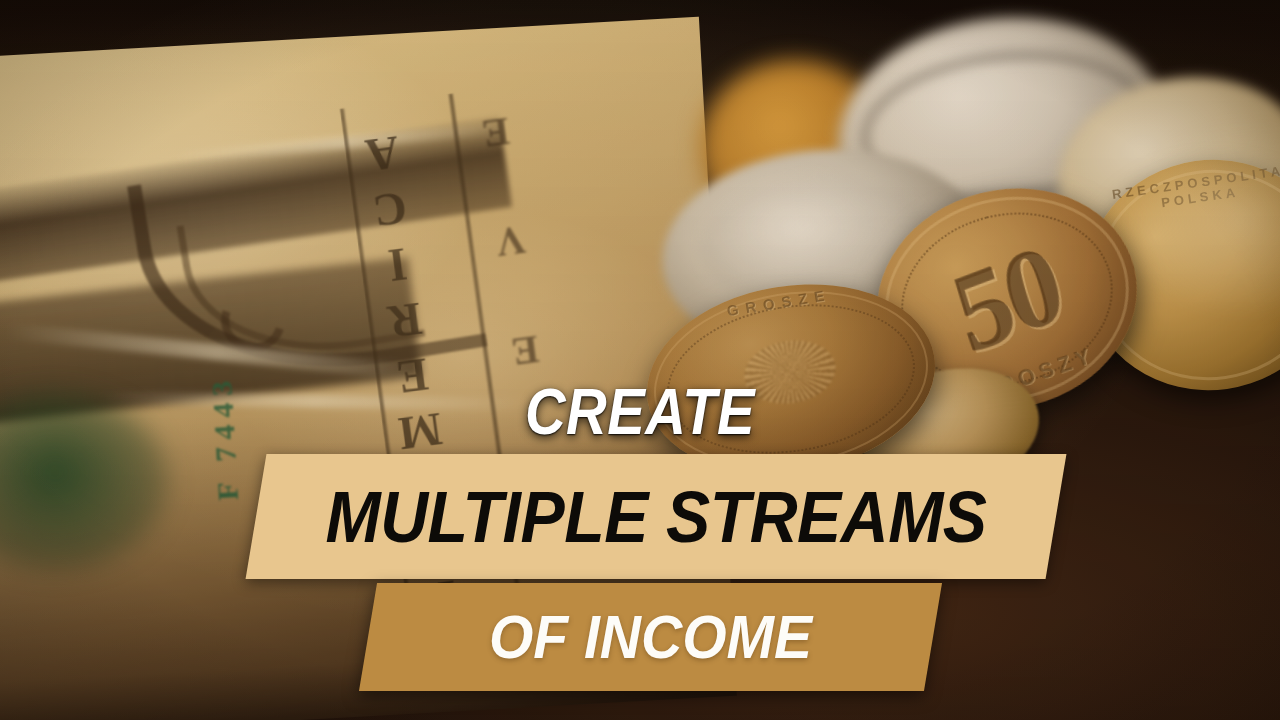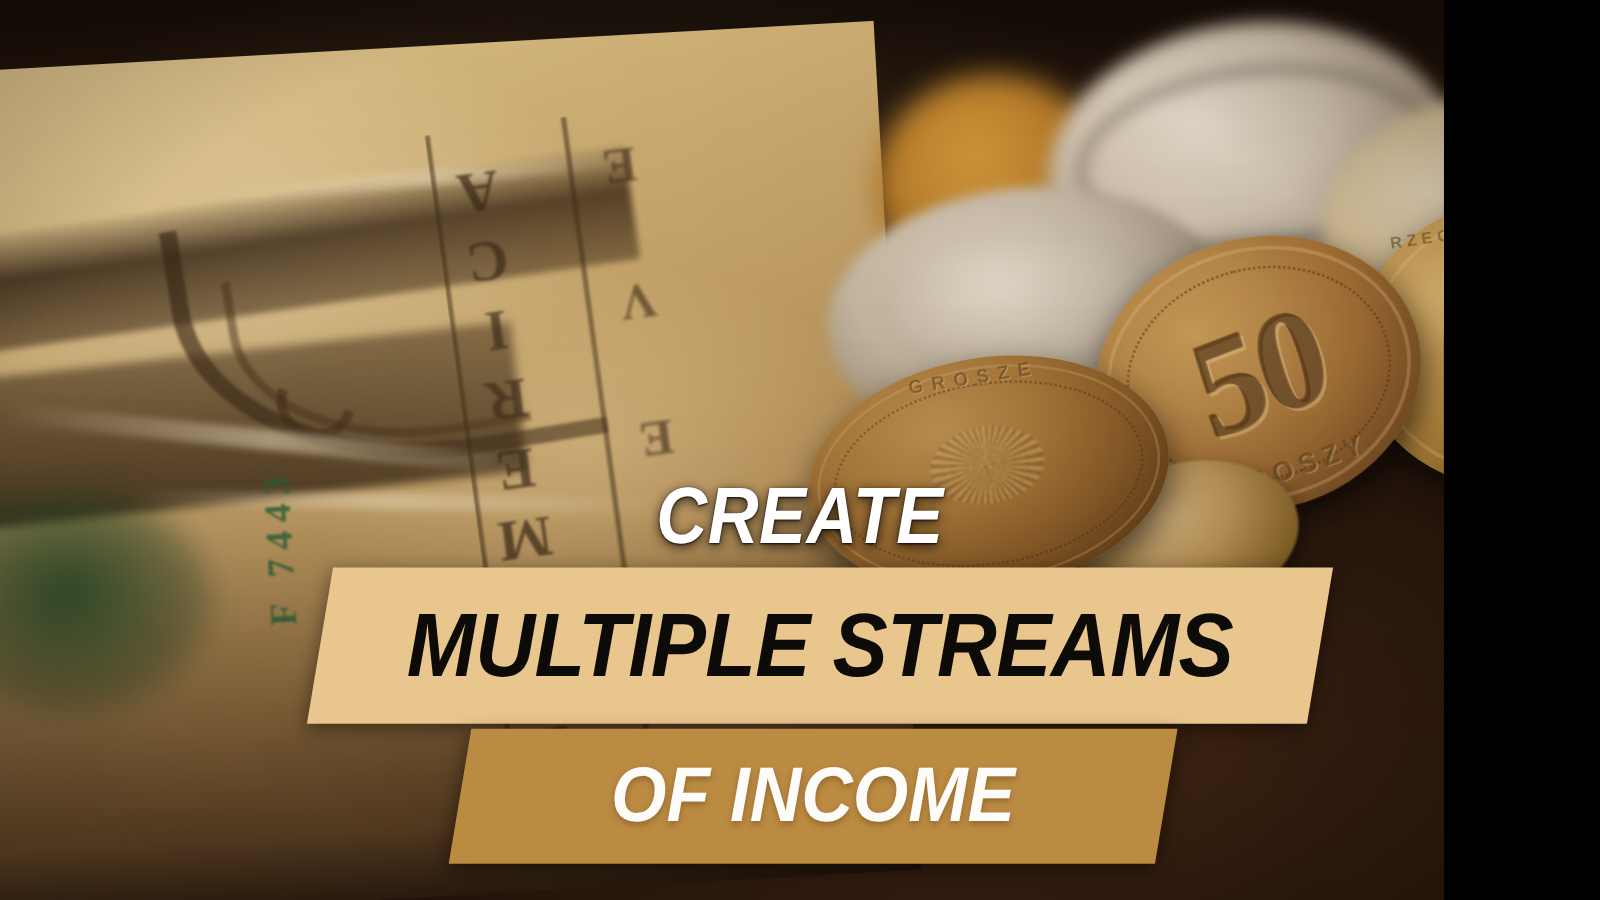--- a/index.html
+++ b/index.html
@@ -6,21 +6,21 @@
   * { margin:0; padding:0; box-sizing:border-box; }
   html,body {
     width:1280px; height:720px;
     overflow:hidden;
     background:#000;
     font-family:"Liberation Sans", sans-serif;
   }
 
   .thumbnail {
     position:relative;
-    width:1155px; height:720px;
+    width:1280px; height:720px;
     overflow:hidden;
     background:#17100a;
   }
 
   
   .photo { position:absolute; inset:0; overflow:hidden; }
 
   
   .bg-base {
     position:absolute; inset:0;

